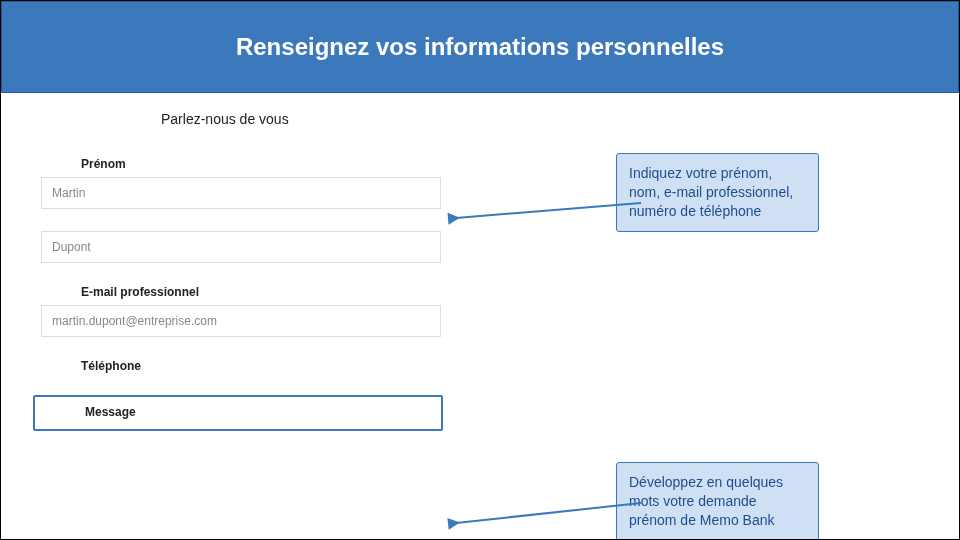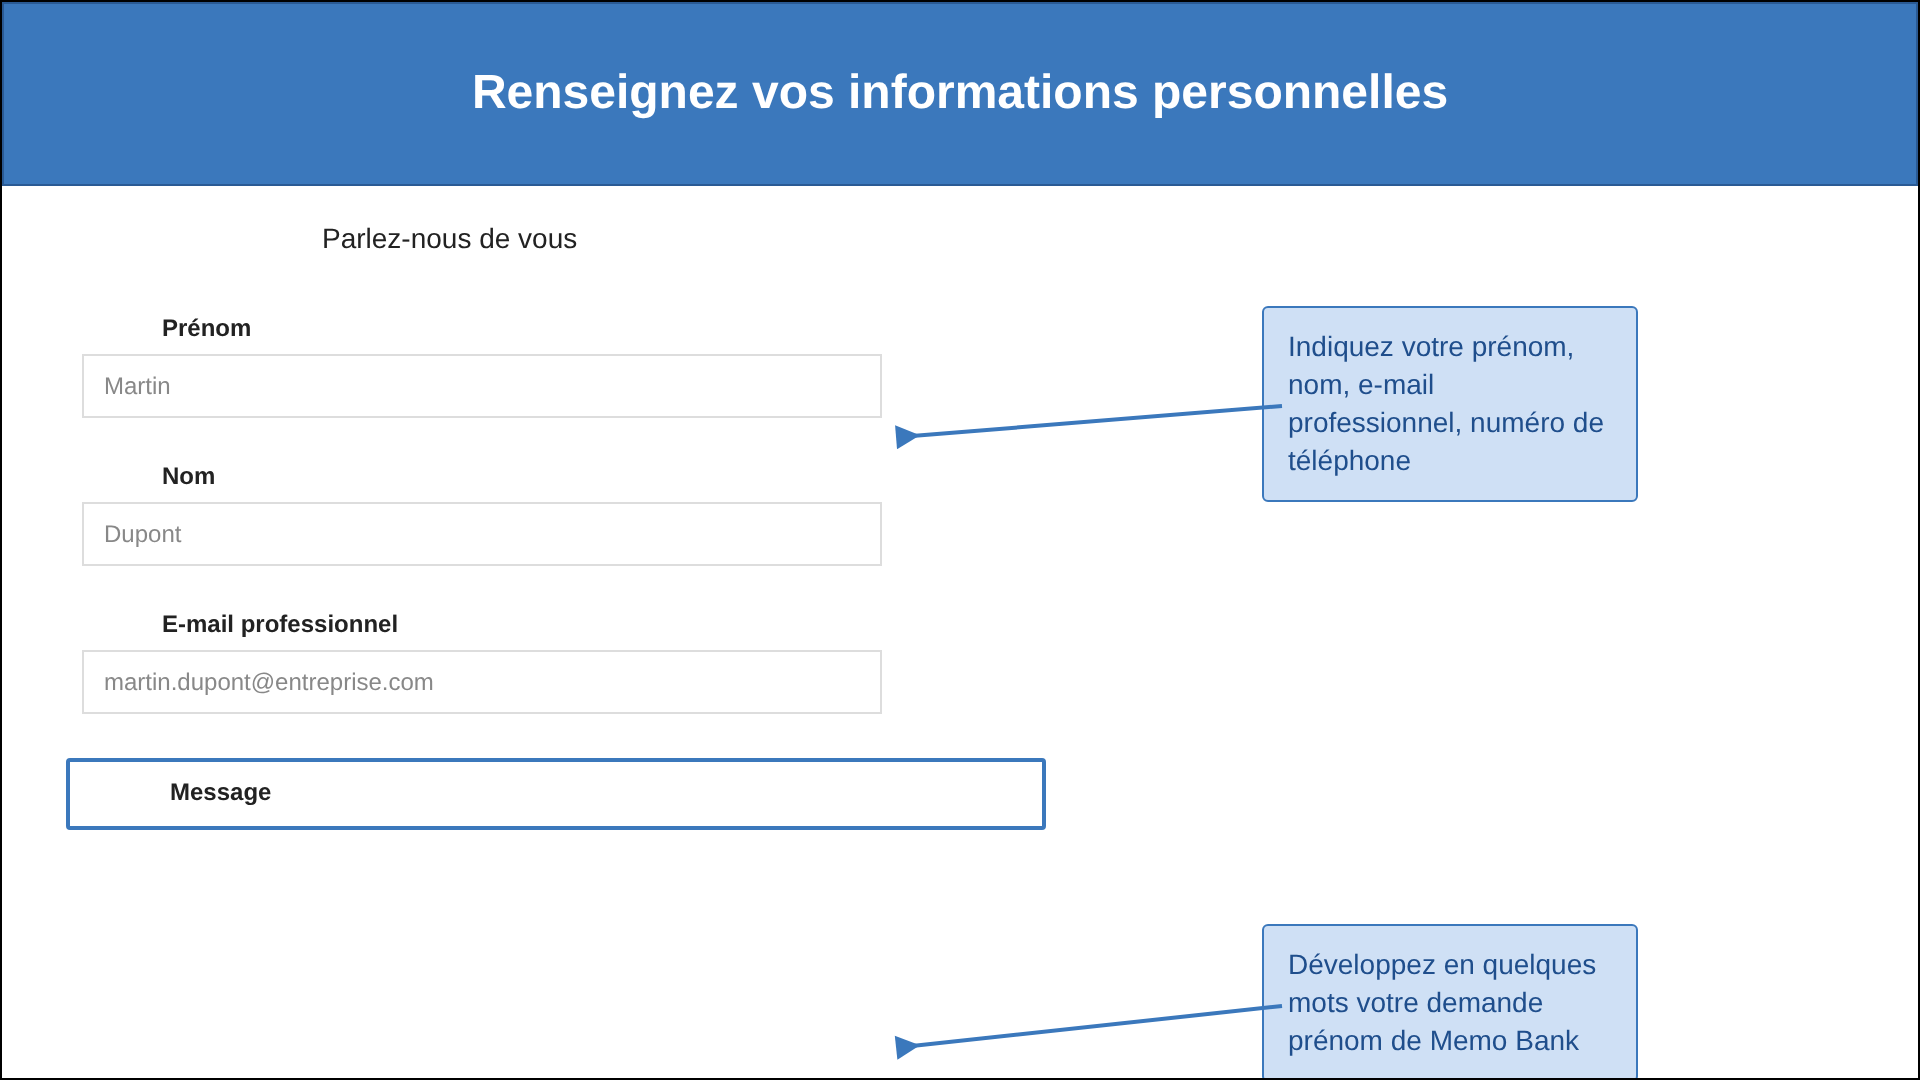--- a/index.html
+++ b/index.html
@@ -6,23 +6,23 @@
   body { width: 960px; height: 540px; font-family: Arial, sans-serif; position: relative; border: 1px solid #000; background: #fff; }
   .banner { background: #3b78bc; color: #fff; text-align: center; padding: 31px 0; font-size: 24px; font-weight: bold; border: 1px solid #2a5a94; }
   .content { position: relative; padding: 10px 40px 0 40px; height: calc(540px - 58px); }
   .subheading { font-size: 14px; color: #222; margin: 8px 0 30px 120px; }
   .form { width: 400px; }
   .field { margin-bottom: 22px; }
   .field-label { font-size: 12px; font-weight: bold; color: #222; margin-bottom: 6px; display: block; padding-left: 40px; }
   .input { width: 100%; border: 1px solid #ddd; padding: 8px 10px; font-size: 12px; color: #888; background: #fff; }
   .input-txt { min-height: 30px; display: flex; align-items: flex-start; }
   .textarea { min-height: 50px; padding-top: 10px; }
-  .message-wrap { border: 2px solid #3b78bc; padding: 8px 10px 4px 10px; margin-top: 2px; width: 490px; margin-left: -8px; border-radius: 2px; }
+  .message-wrap { border: 2px solid #3b78bc; padding: 8px 10px 4px 10px; margin-top: 2px; width: 410px; margin-left: -8px; border-radius: 2px; }
   .message-wrap .field-label { margin-bottom: 6px; }
-  .callout { position: absolute; background: #cfe0f5; border: 1.5px solid #3b78bc; border-radius: 3px; padding: 10px 12px; font-size: 14px; color: #1f4e8c; width: 188px; line-height: 1.35; }
+  .callout { position: absolute; background: #cfe0f5; border: 1.5px solid #3b78bc; border-radius: 3px; padding: 10px 12px; font-size: 14px; color: #1f4e8c; width: 203px; line-height: 1.35; }
   .callout-1 { top: 60px; right: 140px; }
   .callout-2 { bottom: 34px; right: 140px; }
   .arrow { position: absolute; }
   .arrow svg { overflow: visible; }
 </style>
 </head>
 <body>
 
 <div class="banner">
   <span>Renseignez vos informations personnelles</span>
@@ -35,34 +35,34 @@
   <div class="form">
 
     <div class="field">
       <span class="field-label">Prénom</span>
       <div class="input input-txt">
         <span>Martin</span>
       </div>
     </div>
 
     <div class="field">
-      <span class="field-label">Nom</span>
       <div class="input input-txt">
         <span>Dupont</span>
       </div>
     </div>
 
     <div class="field">
       <span class="field-label">E-mail professionnel</span>
       <div class="input input-txt">
         <span>martin.dupont@entreprise.com</span>
       </div>
     </div>
 
     <div class="field">
+      <span class="field-label">Téléphone</span>
     </div>
 
     <div class="message-wrap">
       <span class="field-label">Message</span>
     </div>
 
   </div>
 
   <div class="callout callout-1">
     <span>Indiquez votre prénom, nom, e-mail professionnel, numéro de téléphone</span>

